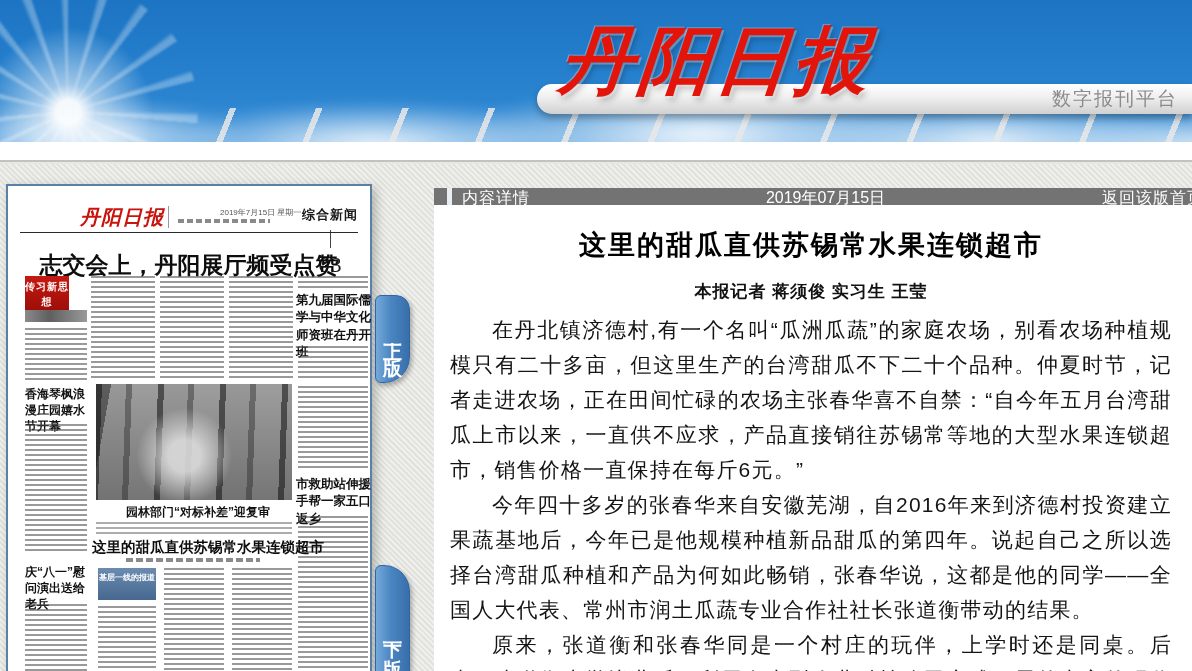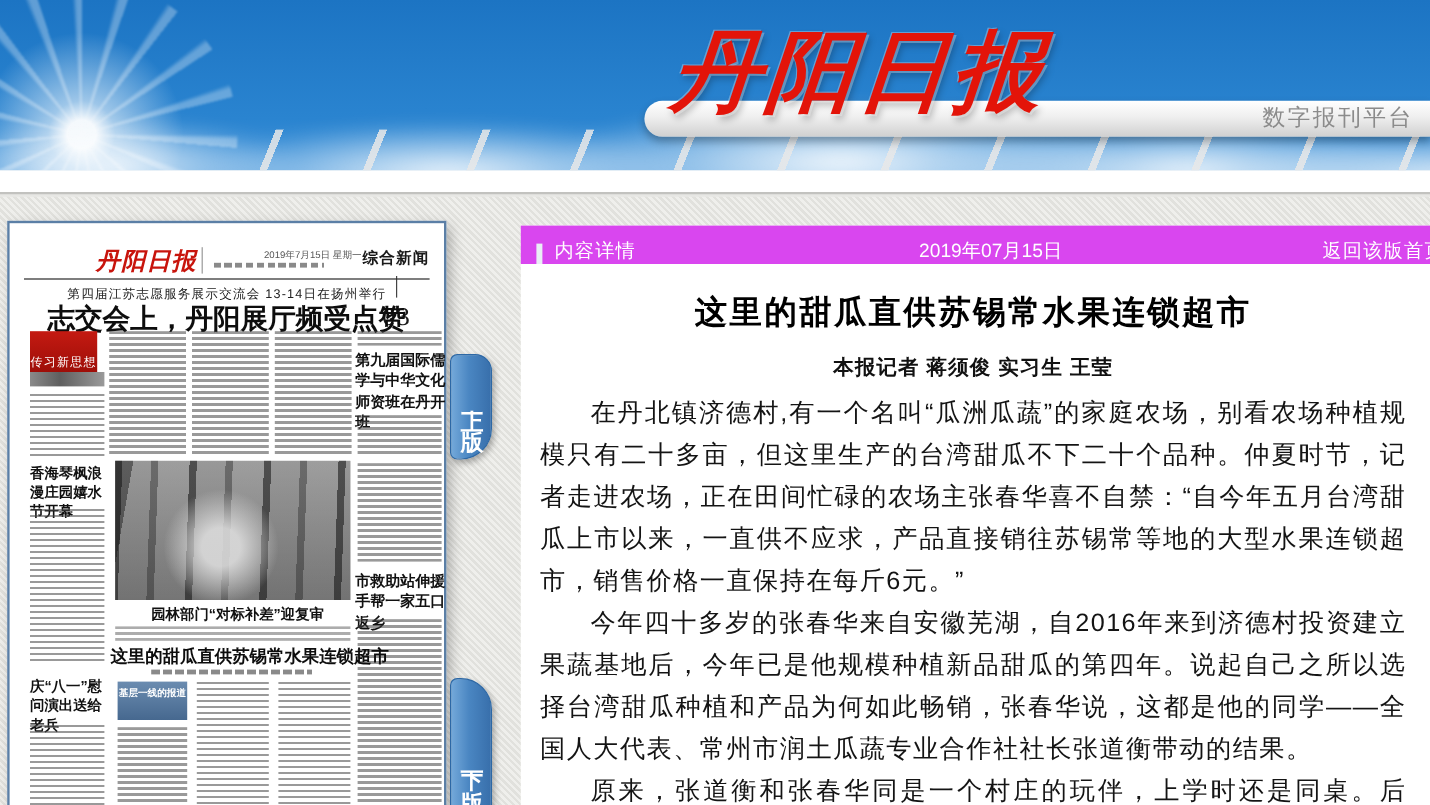--- a/index.html
+++ b/index.html
@@ -54,22 +54,22 @@
   .mast-section { right:12px; top:20px; display:flex; align-items:center; gap:6px;flex-direction:column; }
   .mast-section-label { font-family:"DejaVu Serif",serif; font-weight:bold; font-size:13px; color:#1a1a1a; letter-spacing:1px; }
   .mast-section-sep { width:1px; height:18px; background:#444; }
   .mast-page-no { font-family:"DejaVu Serif",serif; font-weight:normal; font-size:19px; color:#1a1a1a; }
   .mast-rule { left:12px; right:12px; top:46px; height:0; border-top:1px solid #2a2a2a; }
   .thumb-kicker { left:0; right:0; top:52px; text-align:center; font-size:10.5px; color:#222; letter-spacing:1px; }
   .thumb-headline { left:0; right:0; top:64px; text-align:center; font-size:23px; font-weight:900;
     color:#0d0d0d; letter-spacing:0px; }
 
   .ftext { background: repeating-linear-gradient(180deg, rgba(70,70,70,.55) 0 2px, rgba(0,0,0,0) 2px 5px); }
-  .promo-box { left:17px; top:90px; width:56px; height:34px; background:linear-gradient(180deg,#c41a12,#9e0e08);
-    color:#fff; font-size:10px; font-weight:normal; text-align:center; line-height:15px; padding-top:19px; letter-spacing:1px; }
+  .promo-box { left:17px; top:90px; width:44px; height:34px; background:linear-gradient(180deg,#c41a12,#9e0e08);
+    color:#fff; font-size:10px; font-weight:bold; text-align:center; line-height:15px; padding-top:3px; letter-spacing:1px; }
   .promo-photo { left:17px; top:124px; width:62px; height:12px;
     background:linear-gradient(90deg,#8a8a8a,#5f5f5f 40%,#9a9a9a); }
   .r-head1 { left:288px; top:106px; width:75px; font-size:12.5px; font-weight:800; line-height:1.38; color:#111; }
   .l-head1 { left:17px; top:200px; width:64px; font-size:12px; font-weight:800; line-height:1.35; color:#111; }
   .news-photo { left:88px; top:198px; width:196px; height:116px;
     background:
       radial-gradient(circle at 45% 62%, rgba(225,225,225,.85) 0 16px, rgba(225,225,225,0) 48px),
       linear-gradient(100deg, rgba(20,20,20,.45) 0 7%, rgba(0,0,0,0) 7% 11%),
       repeating-linear-gradient(92deg, rgba(35,35,35,.65) 0 6px, rgba(130,130,130,.25) 6px 30px, rgba(55,55,55,.5) 30px 36px, rgba(150,150,150,.2) 36px 62px),
       linear-gradient(180deg,#a0a0a0,#6d6d6d); }
@@ -89,21 +89,21 @@
     background: linear-gradient(90deg,#74a9da 0%,#4a86c2 45%,#386fab 100%);
     border:1px solid #2d68a5; color:#fff; font-size:19px; font-weight:bold;
     writing-mode: vertical-rl; text-orientation: upright; letter-spacing:9px;
     display:flex; align-items:center; justify-content:center;
     box-shadow: 2px 3px 5px rgba(0,0,0,.3); }
   #tab-prev { top:131px; height:88px; border-radius:6px 14px 26px 6px; }
   #tab-next { top:401px; height:150px; border-radius:6px 26px 14px 6px; }
 
   
   #detail-panel { position:absolute; left:434px; right:0; top:24px; bottom:-60px; background:#fff; }
-  #detail-header { height:32px; background:#d946ef; position:relative; display:flex; align-items:flex-end; overflow:hidden; }
+  #detail-header { height:17px; background:#737373; position:relative; display:flex; align-items:flex-start; overflow:hidden; }
   #detail-marker { width:5px; height:17px; background:#e9eef5; margin:0 10px 0 13px; flex:0 0 auto; }
   #detail-section { color:#fff; font-size:16px; letter-spacing:1px; }
   #detail-date { position:absolute; left:0; right:0; text-align:center; color:#fff; font-size:16px; pointer-events:none;margin-left:25px; }
   #back-link { margin-left:auto; margin-right:-12px; color:#fff; font-size:16px; white-space:nowrap;
     cursor:pointer; text-decoration:none; letter-spacing:1px; }
 
   #article { padding:12px 20px 0 16px; }
   #article-title { text-align:center; font-size:27px; font-weight:600; color:#000; margin-top:10px; letter-spacing:2px; }
   #article-byline { text-align:center; font-size:17px; font-weight:700; color:#111; margin-top:17px; letter-spacing:1px; }
   #article-body { margin-top:9px; font-size:21px; line-height:35px; color:#141414; letter-spacing:1.2px; text-align:justify; }
@@ -129,21 +129,20 @@
     <div class="abs mast-logo">丹阳日报</div>
     <div class="abs mast-sep"></div>
     <div class="abs mast-date">2019年7月15日 星期一</div>
     <div class="abs mast-date-sub"></div>
     <div class="abs mast-section">
       <span class="mast-section-label">综合新闻</span>
       <span class="mast-section-sep"></span>
       <span class="mast-page-no">03</span>
     </div>
     <div class="abs mast-rule"></div>
-    <div class="abs thumb-kicker">第四届江苏志愿服务展示交流会 13-14日在扬州举行</div>
     <div class="abs thumb-headline">志交会上，丹阳展厅频受点赞</div>
 
     <div class="abs promo-box">
       <div>传习新思想</div>
       <div>弘扬新风尚</div>
     </div>
     <div class="abs promo-photo"></div>
 
     <div class="abs ftext" style="left:17px; top:142px; width:62px; height:52px;"></div>
     <div class="abs ftext" style="left:83px; top:90px; width:64px; height:104px;"></div>

